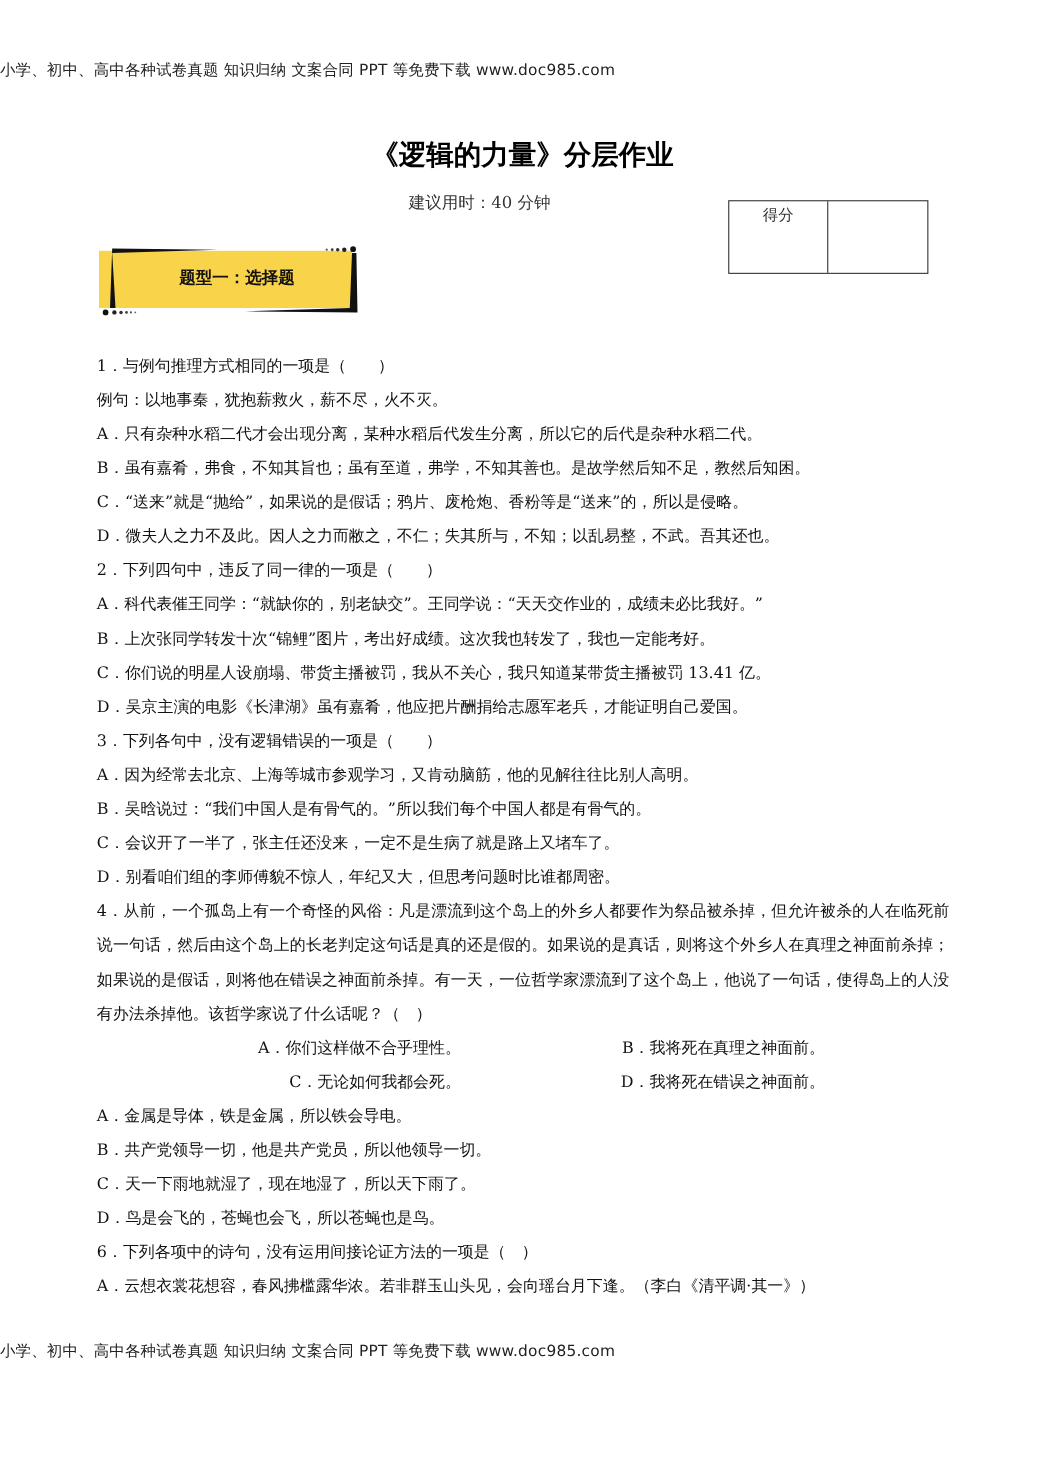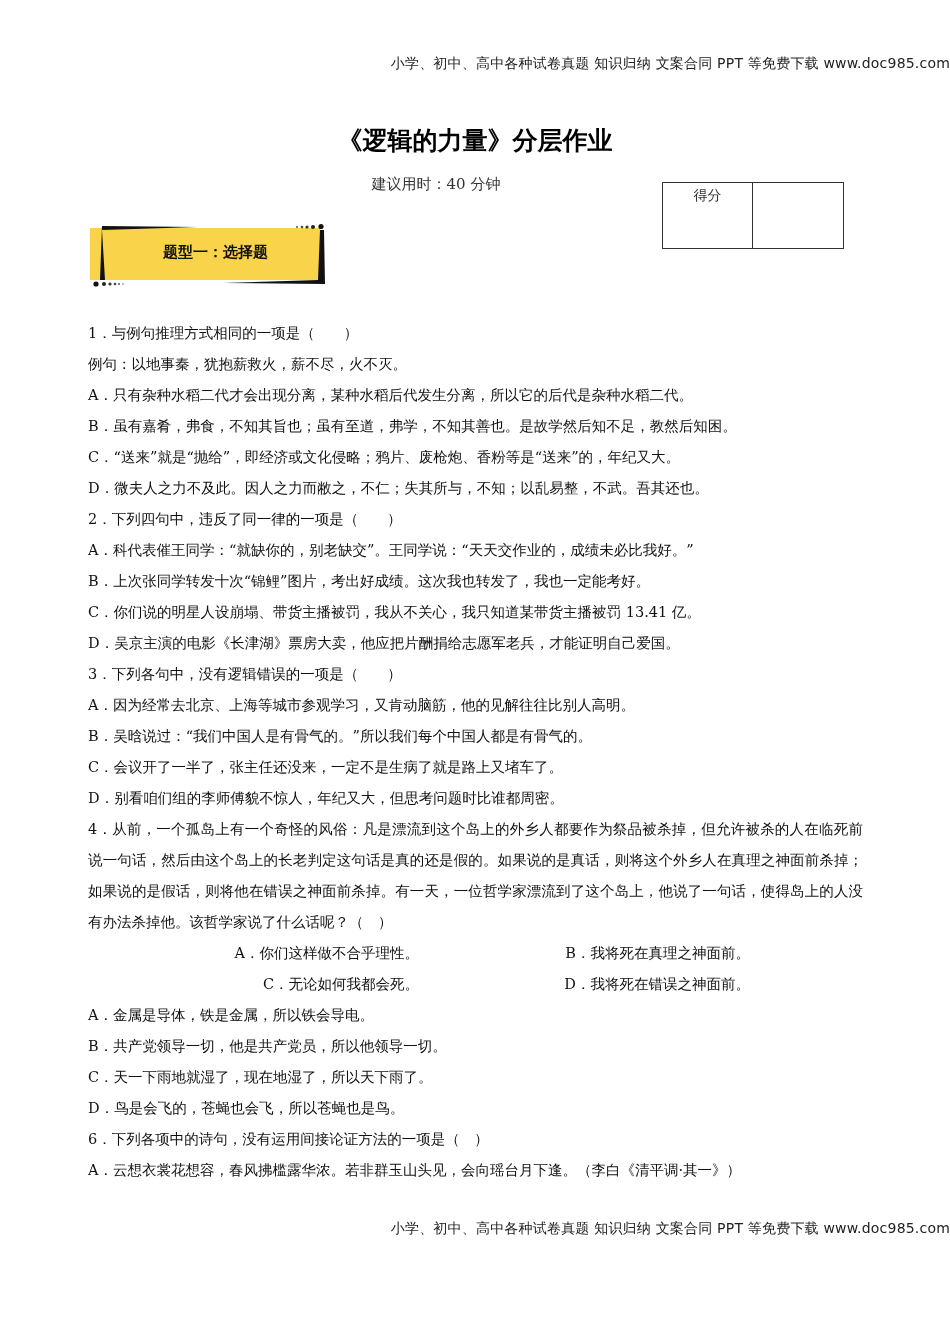--- a/index.html
+++ b/index.html
@@ -2,21 +2,21 @@
 <html><head>
 <meta charset="utf-8">
 <style>
   html, body { margin: 0; padding: 0; background: #ffffff; }
   body {
     width: 950px; height: 1344px; position: relative; overflow: hidden;
     font-family: "DejaVu Serif", "Liberation Serif", serif;
     color: #111;
   }
   .header-note, .footer-note {
-    position: absolute; left: 0; width: 950px; text-align: right;
+    position: absolute; left: 0; width: 950px; text-align: left;
     font-family: "DejaVu Sans", "Liberation Sans", sans-serif;
     font-size: 14px; color: #222; letter-spacing: 0.2px;
   }
   .header-note { top: 55px; }
   .footer-note { top: 1220px; }
   .title {
     position: absolute; top: 124px; left: 0; width: 950px; text-align: center;
     font-family: Liberation Serif, serif;
     font-size: 25px; font-weight: bold; color: #000;
   }
@@ -85,28 +85,28 @@
   </svg>
   <div class="label">题型一：选择题</div>
 </div>
 
 <div class="content">
 
   <p>1．与例句推理方式相同的一项是（　　）</p>
   <p>例句：以地事秦，犹抱薪救火，薪不尽，火不灭。</p>
   <p>A．只有杂种水稻二代才会出现分离，某种水稻后代发生分离，所以它的后代是杂种水稻二代。</p>
   <p>B．虽有嘉肴，弗食，不知其旨也；虽有至道，弗学，不知其善也。是故学然后知不足，教然后知困。</p>
-  <p>C．“送来”就是“抛给”，即经济或文化侵略；鸦片、废枪炮、香粉等是“送来”的，年纪又大。</p>
+  <p>C．“送来”就是“抛给”，如果说的是假话；鸦片、废枪炮、香粉等是“送来”的，所以是侵略。</p>
   <p>D．微夫人之力不及此。因人之力而敝之，不仁；失其所与，不知；以乱易整，不武。吾其还也。</p>
 
   <p>2．下列四句中，违反了同一律的一项是（　　）</p>
   <p>A．科代表催王同学：“就缺你的，别老缺交”。王同学说：“天天交作业的，成绩未必比我好。”</p>
   <p>B．上次张同学转发十次“锦鲤”图片，考出好成绩。这次我也转发了，我也一定能考好。</p>
   <p>C．你们说的明星人设崩塌、带货主播被罚，我从不关心，我只知道某带货主播被罚 13.41 亿。</p>
-  <p>D．吴京主演的电影《长津湖》票房大卖，他应把片酬捐给志愿军老兵，才能证明自己爱国。</p>
+  <p>D．吴京主演的电影《长津湖》虽有嘉肴，他应把片酬捐给志愿军老兵，才能证明自己爱国。</p>
 
   <p>3．下列各句中，没有逻辑错误的一项是（　　）</p>
   <p>A．因为经常去北京、上海等城市参观学习，又肯动脑筋，他的见解往往比别人高明。</p>
   <p>B．吴晗说过：“我们中国人是有骨气的。”所以我们每个中国人都是有骨气的。</p>
   <p>C．会议开了一半了，张主任还没来，一定不是生病了就是路上又堵车了。</p>
   <p>D．别看咱们组的李师傅貌不惊人，年纪又大，但思考问题时比谁都周密。</p>
 
   <p class="wrap">4．从前，一个孤岛上有一个奇怪的风俗：凡是漂流到这个岛上的外乡人都要作为祭品被杀掉，但允许被杀的人在临死前说一句话，然后由这个岛上的长老判定这句话是真的还是假的。如果说的是真话，则将这个外乡人在真理之神面前杀掉；如果说的是假话，则将他在错误之神面前杀掉。有一天，一位哲学家漂流到了这个岛上，他说了一句话，使得岛上的人没有办法杀掉他。该哲学家说了什么话呢？（　）</p>
   <div class="opt-row">
     <span class="half">A．你们这样做不合乎理性。</span>

